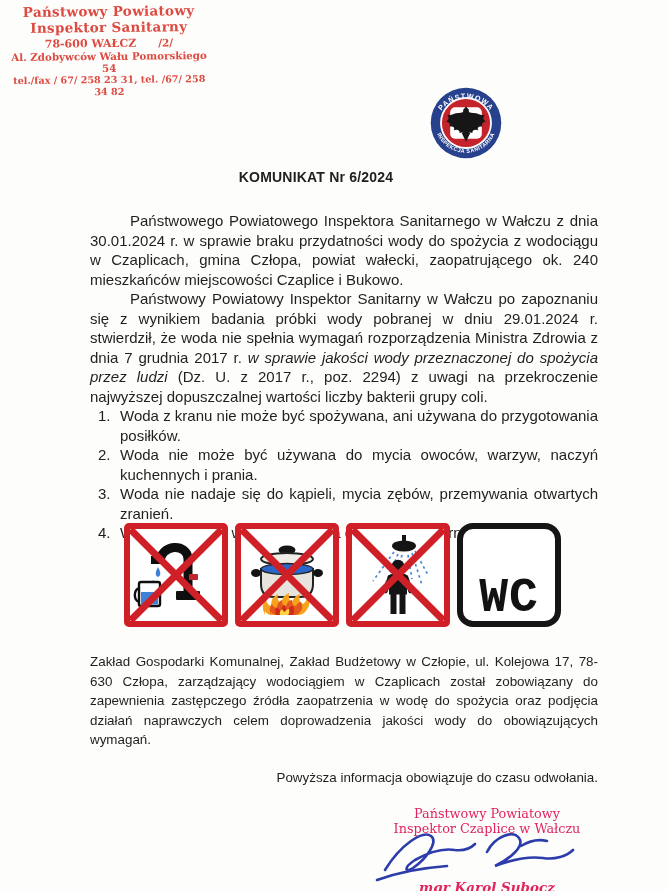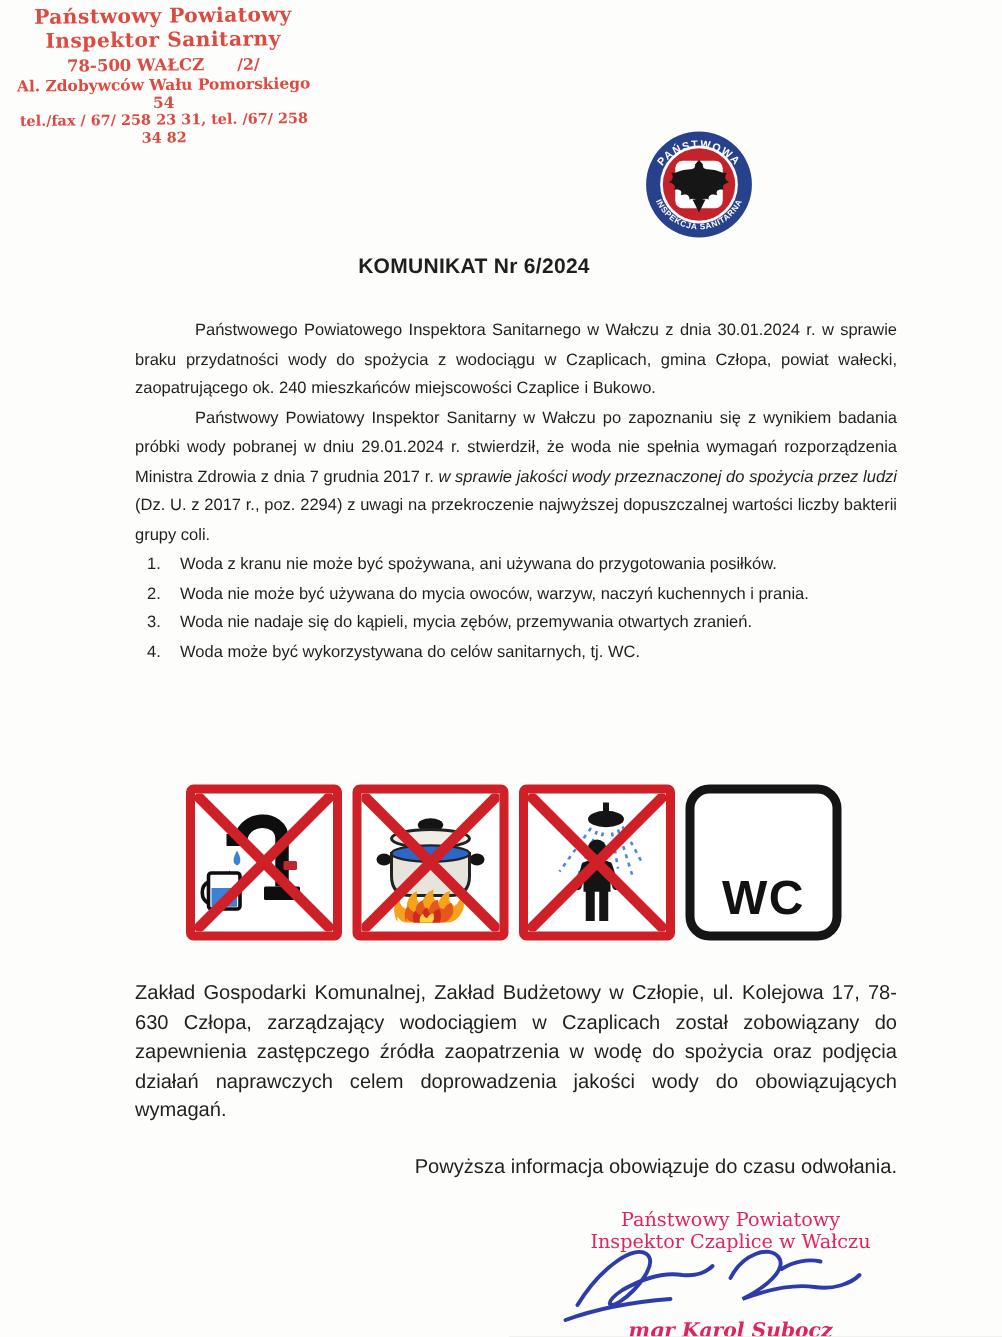--- a/index.html
+++ b/index.html
@@ -19,56 +19,56 @@
   .stamp-annot{margin-left:22px;font-size:10.5px;}
   .stamp-l4{font-size:10.3px;line-height:12px;}
   .stamp-l5{font-size:9.6px;line-height:12px;font-weight:bold;}
   
   .logo{position:absolute;top:87px;left:430px;width:72px;height:72px;}
   
   .title{position:absolute;top:169px;left:16px;right:52px;text-align:center;
     font-size:14px;font-weight:bold;letter-spacing:.2px;}
   
   .main1{position:absolute;top:211px;left:90px;width:508px;
-    font-size:11px;line-height:19.5px;text-align:justify;}
+    font-size:15px;line-height:19.5px;text-align:justify;}
   .main1 p,.main2 p{margin:0;}
   .indent{text-indent:40px;}
   .italic{font-style:italic;}
   .list-intro{margin-top:13px !important;text-align:left;}
   .list{margin:0;}
   .list-row{display:flex;}
   .list-num{width:22px;margin-left:8px;flex:none;}
   .list-text{flex:1;text-align:justify;}
   
   .picto-row{position:absolute;top:523px;left:124px;display:flex;gap:7px;}
   .pbox{width:92px;height:92px;border:6px solid #cf2028;border-radius:5px;
     background:#fff;position:relative;}
   .pbox svg{position:absolute;inset:0;display:block;}
   .pbox-wc{border-color:#151515;border-radius:16px;display:flex;align-items:center;justify-content:center;}
-  .wc-label{font-family:Liberation Sans, sans-serif;font-weight:bold;font-size:32px;color:#121212;letter-spacing:1px;margin-top:46px;}
+  .wc-label{font-family:Liberation Mono, monospace;font-weight:bold;font-size:48px;color:#121212;letter-spacing:1px;margin-top:46px;}
   
   .main2{position:absolute;top:652px;left:90px;width:508px;
     font-size:13.4px;line-height:19.5px;text-align:justify;}
   .p-final{margin-top:18px !important;text-align:right;}
   
   .sig{position:absolute;top:806px;left:372px;width:230px;text-align:center;
     font-family:"DejaVu Serif",serif;color:#e0245c;font-size:12.8px;line-height:15.2px;}
   .sig-name{margin-top:44px;font-weight:bold;font-style:italic;font-size:13.5px;}
   .sig-ink{position:absolute;top:18px;left:-10px;width:248px;height:64px;pointer-events:none;}
 </style>
 </head>
 <body>
 
 <div class="page">
 
   <div class="stamp">
     <div class="stamp-l1">Państwowy Powiatowy</div>
     <div class="stamp-l2">Inspektor Sanitarny</div>
     <div class="stamp-l3">
-      <span>78-500 WAŁCZ</span>
+      <span>78-600 WAŁCZ</span>
       <span class="stamp-annot">/2/</span>
     </div>
     <div class="stamp-l4">Al. Zdobywców Wału Pomorskiego 54</div>
     <div class="stamp-l5">tel./fax / 67/ 258 23 31, tel. /67/ 258 34 82</div>
   </div>
 
   <div class="logo">
     <svg viewBox="0 0 100 100" width="72" height="72">
       <defs>
         <path id="arcTop" d="M 8 52 A 42.5 42.5 0 0 1 92 52" fill="none"></path>

